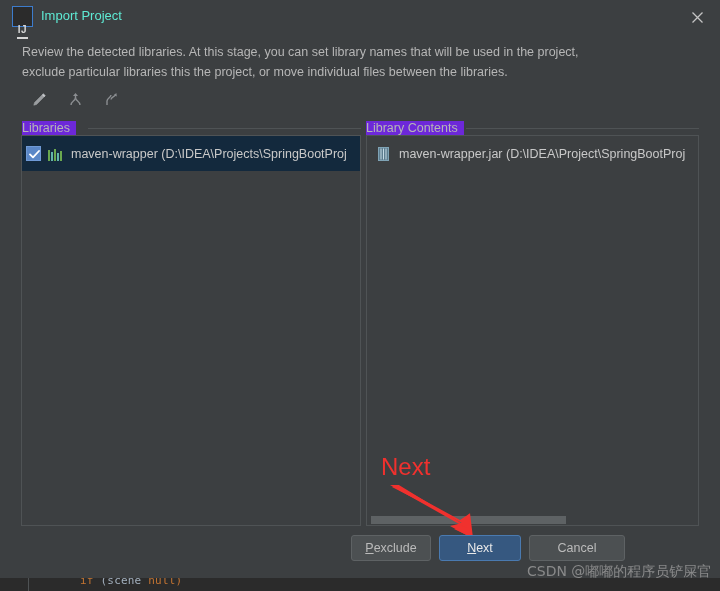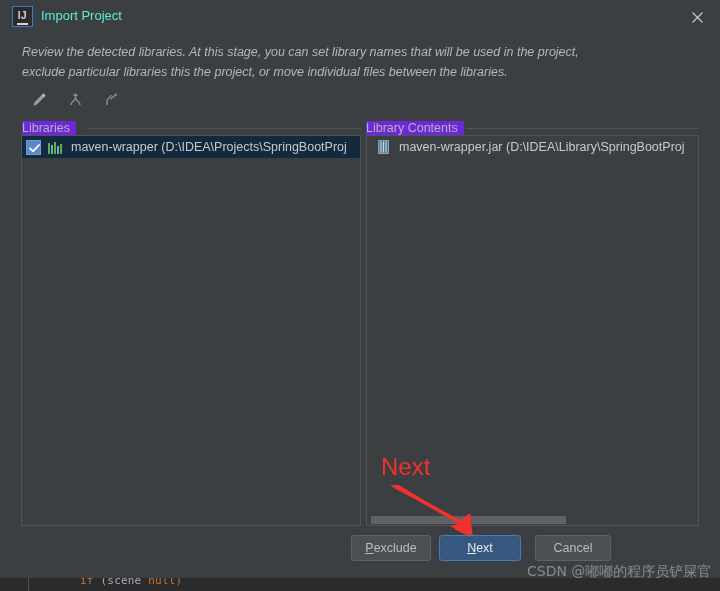--- a/index.html
+++ b/index.html
@@ -66,21 +66,21 @@
     left: 12px; top: 6px;
     width: 21px; height: 21px;
     background: #2b2b2b;
     border: 1.5px solid #3d7ccc;
     box-sizing: border-box;
     color: #d6d6d6;
     font-size: 10px;
     font-weight: bold;
     line-height: 12px;
     text-align: center;
-    padding-top: 3px;
+    padding-top: 17px;
     letter-spacing: .5px;
     font-family: "Liberation Sans", sans-serif;
   }
   .app-logo .bar {
     display: block;
     width: 11px;
     height: 2px;
     background: #d6d6d6;
     margin: 1px auto 0 auto;
   }
@@ -99,21 +99,20 @@
   .close-btn svg { position: absolute; left: 17px; top: 11px; }
 
   
   .description {
     position: absolute;
     left: 22px; top: 42px;
     width: 660px;
     font-size: 12.5px;
     line-height: 20px;
     color: #b6b6b6;
-    font-style: italic;
   }
 
   
   .toolbar {
     position: absolute;
     left: 26px; top: 86px;
     display: flex;
     align-items: center;
     gap: 10px;
   }
@@ -149,21 +148,21 @@
     box-sizing: border-box;
     overflow: hidden;
   }
   #libraries-panel { left: 21px;  top: 135px; width: 340px; height: 391px; }
   #contents-panel  { left: 366px; top: 135px; width: 333px; height: 391px; }
 
   .list-row {
     position: relative;
     display: flex;
     align-items: center;
-    height: 22px;
+    height: 35px;
     padding-left: 4px;
     box-sizing: border-box;
     white-space: nowrap;
     cursor: pointer;
   }
   .list-row.selected { background: #13293d; }
 
   .row-check {
     width: 15px; height: 15px;
     flex: 0 0 15px;
@@ -258,21 +257,21 @@
     padding: 0;
   }
   .dlg-btn.primary {
     background: #365880;
     border-color: #4a7ab0;
     color: #e8e8e8;
   }
   .dlg-btn .mn { text-decoration: underline; }
   #btn-previous { left: 351px; width: 80px; }
   #btn-next     { left: 439px; width: 82px; }
-  #btn-cancel   { left: 529px; width: 76px; margin-left: 6px; }
+  #btn-cancel   { left: 529px; width: 96px; }
   #btn-help     { left: 617px; width: 82px; }
 
   
   .watermark {
     position: absolute;
     left: 527px;
     top: 563px;
     font-size: 14px;
     color: #9a9a9a;
     opacity: .82;
@@ -364,21 +363,21 @@
   <div class="list-panel" id="contents-panel">
     <div class="list-row">
       <span class="jar-icon">
         <svg width="11" height="14" viewBox="0 0 11 14" aria-hidden="true">
           <rect x="0.5" y="0.5" width="10" height="13" fill="#5d7d8f" stroke="#7fa3b5" stroke-width="1"></rect>
           <rect x="2.5" y="1.5" width="1" height="11" fill="#c6dbe6"></rect>
           <rect x="5" y="1.5" width="1" height="11" fill="#c6dbe6"></rect>
           <rect x="7.5" y="1.5" width="1" height="11" fill="#c6dbe6"></rect>
         </svg>
       </span>
-      <span class="row-label">maven-wrapper.jar (D:\IDEA\Library\SpringBootProj</span>
+      <span class="row-label">maven-wrapper.jar (D:\IDEA\Project\SpringBootProj</span>
     </div>
 
     <div class="hscroll-track">
       <div class="hscroll-thumb" style="width: 59%;"></div>
     </div>
   </div>
 
   <div class="annot-next" style="color: rgb(240, 49, 46);">Next</div>
   <svg class="annot-arrow" width="110" height="55" viewBox="0 0 110 55" aria-hidden="true">
     <path d="M2 2 L72 38 L60 41 L80 52 L79 29 L70 35 L6 0 Z" fill="#f0312e"></path>

